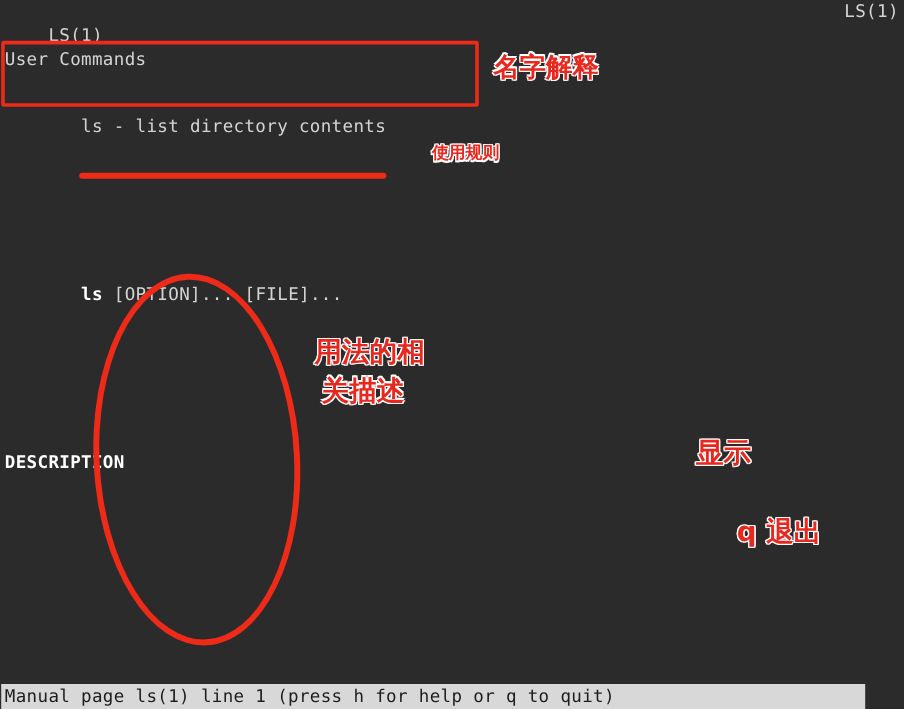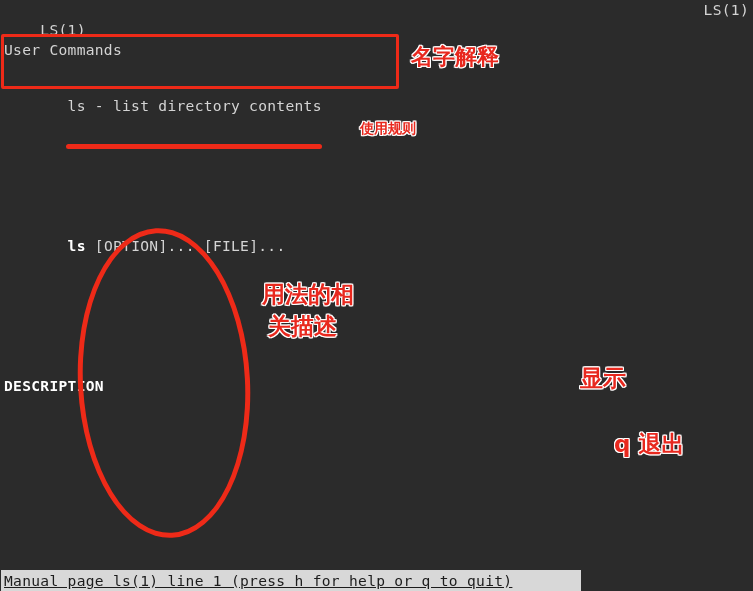--- a/index.html
+++ b/index.html
@@ -24,28 +24,27 @@
   .ul{}
   .hdr{color:#ffffff;font-weight:bold;}
   #header{position:absolute;left:4px;top:0px;width:745px;height:20px;}
   #header .center{position:absolute;left:0;right:0;text-align:left;}
   #header .right{position:absolute;right:0;top:0;}
   #body{position:absolute;left:4px;top:36px;}
 
   
   #statusbar{
     position:absolute;left:1px;top:570px;
-    width:580px;height:21px;
+    width:720px;height:21px;
     background:#d8d8d8;color:#1c1c1c;
     font-family:"DejaVu Sans Mono","Liberation Mono",monospace;
     font-size:14.6px;line-height:21px;
     white-space:pre;
     padding-left:3px;
     box-sizing:border-box;
-    text-decoration:underline;
   }
 
   
   #overlay{position:absolute;inset:0;pointer-events:none;}
 
   .anno-text{
     position:absolute;
     color:#e8281e;
     font-family:"DejaVu Sans","Liberation Sans",sans-serif;
     font-weight:bold;

